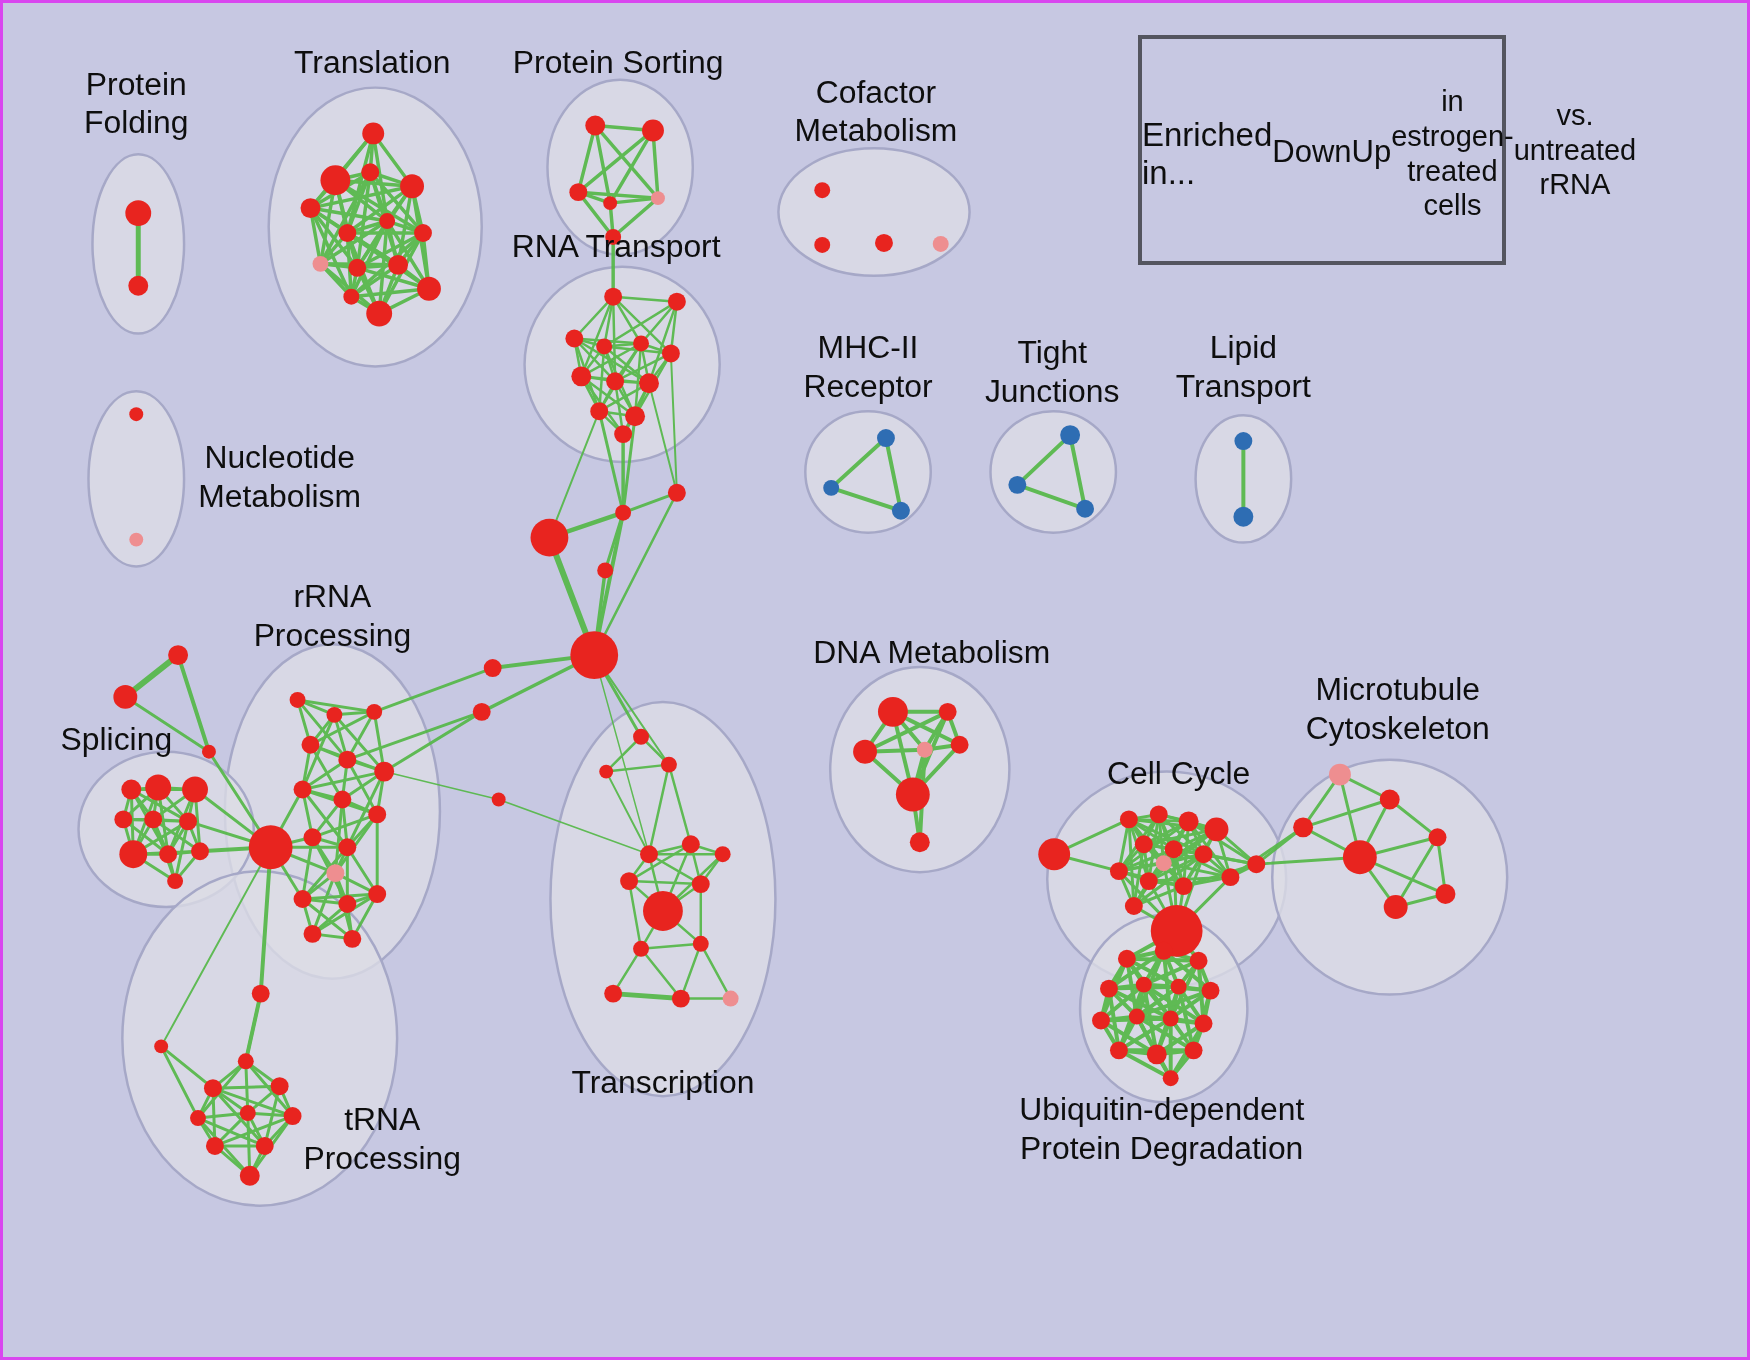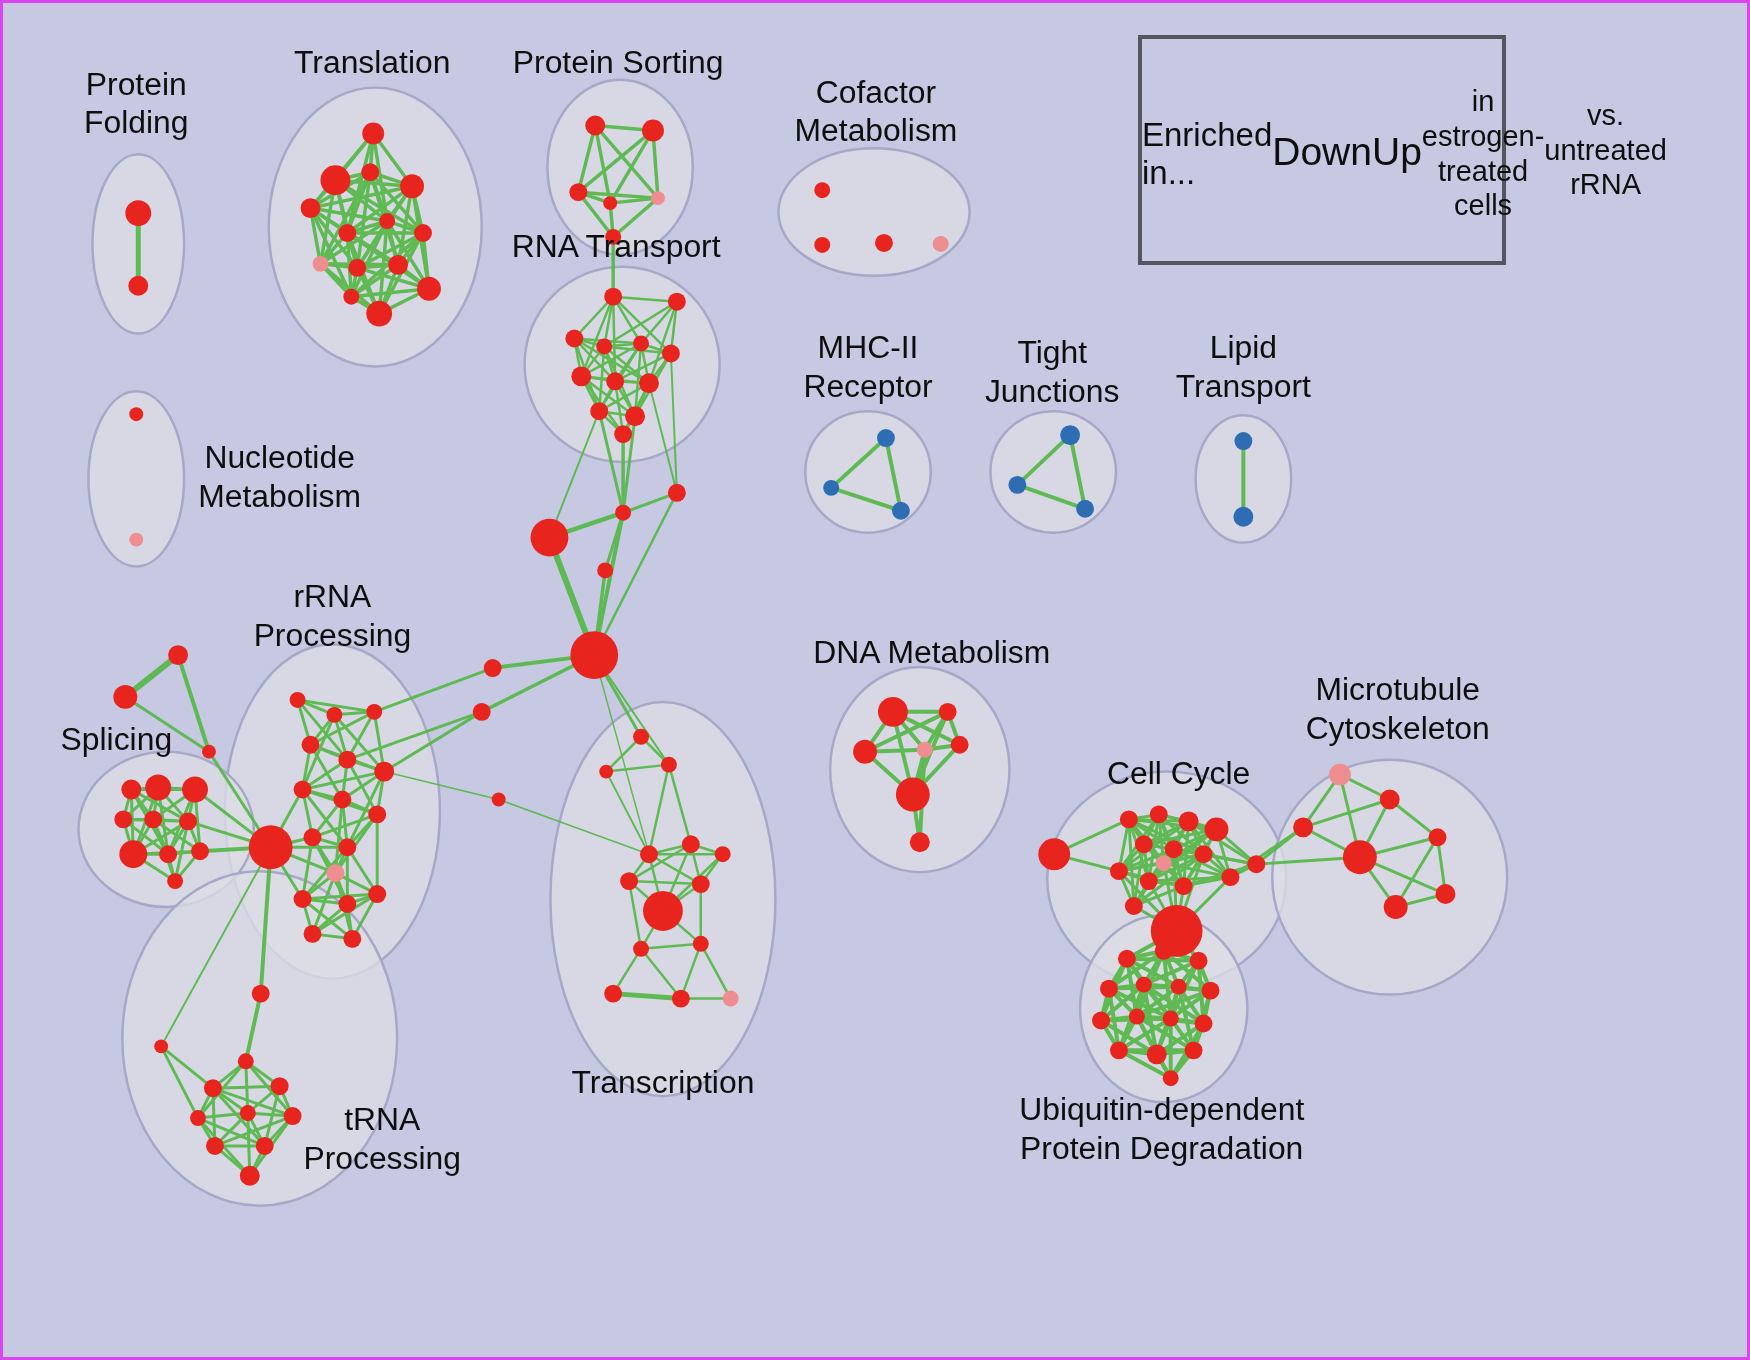--- a/index.html
+++ b/index.html
@@ -19,21 +19,21 @@
     border:4px solid #54555f;
     box-sizing:border-box;
     display:flex;flex-direction:row;align-items:center;
     color:#0e0e0e;
     z-index:2;
   }
   .legend-title{font-size:33px;margin-top:8px;}
   .legend-bar{width:200px;height:46px;margin-top:7px;}
   .legend-ends{
     width:252px;display:flex;justify-content:space-between;
-    font-size:39px;margin-top:3px;
+    font-size:31px;margin-top:3px;
   }
   .legend-sub{font-size:29px;line-height:1.2;text-align:center;}
   .legend-sub.first{margin-top:7px;}
 </style>
 </head>
 <body>
 
 <div class="figure">
 
   <svg id="network-svg" class="network" width="1744" height="1354" viewBox="0 0 1750 1360">

